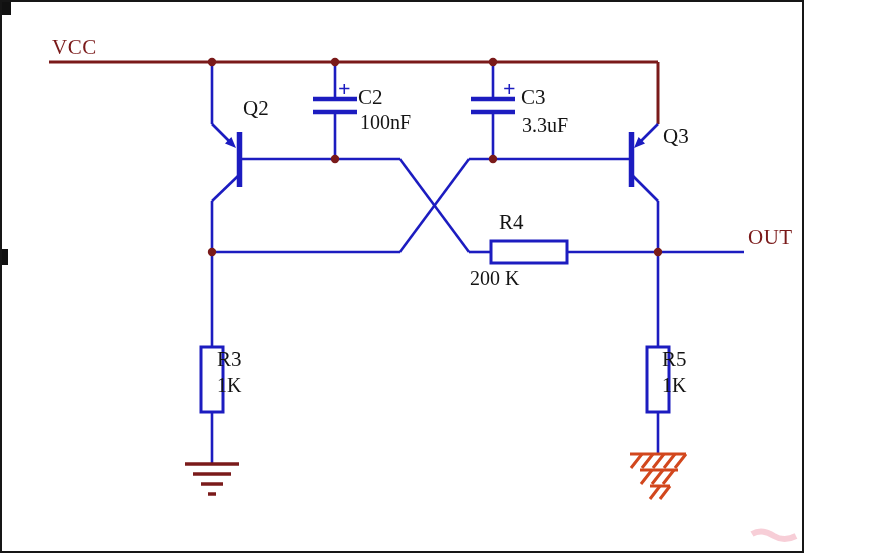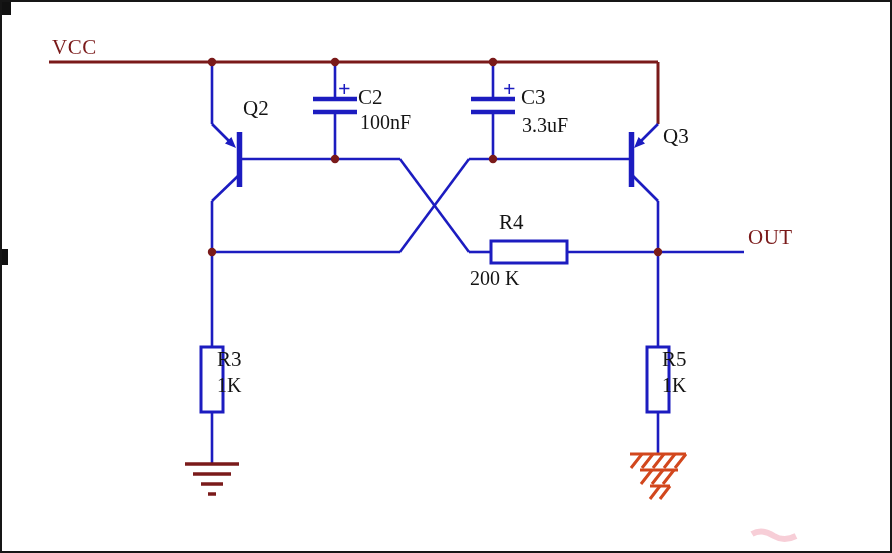--- a/index.html
+++ b/index.html
@@ -1,18 +1,18 @@
 <!DOCTYPE html>
 <html><head>
 <meta charset="utf-8">
 <style>
   html, body { margin: 0; padding: 0; background: #ffffff; }
   .page {
     position: relative;
-    width: 892px;
+    width: 804px;
     height: 553px;
     background: #ffffff;
     border: 2px solid #161616;
     box-sizing: border-box;
     overflow: hidden;
   }
   svg { position: absolute; left: 0; top: 0; }
   svg text { font-family: "Liberation Serif", serif; }
   .designator { font-size: 21px; fill: #141414; }
   .value      { font-size: 20px; fill: #141414; }

